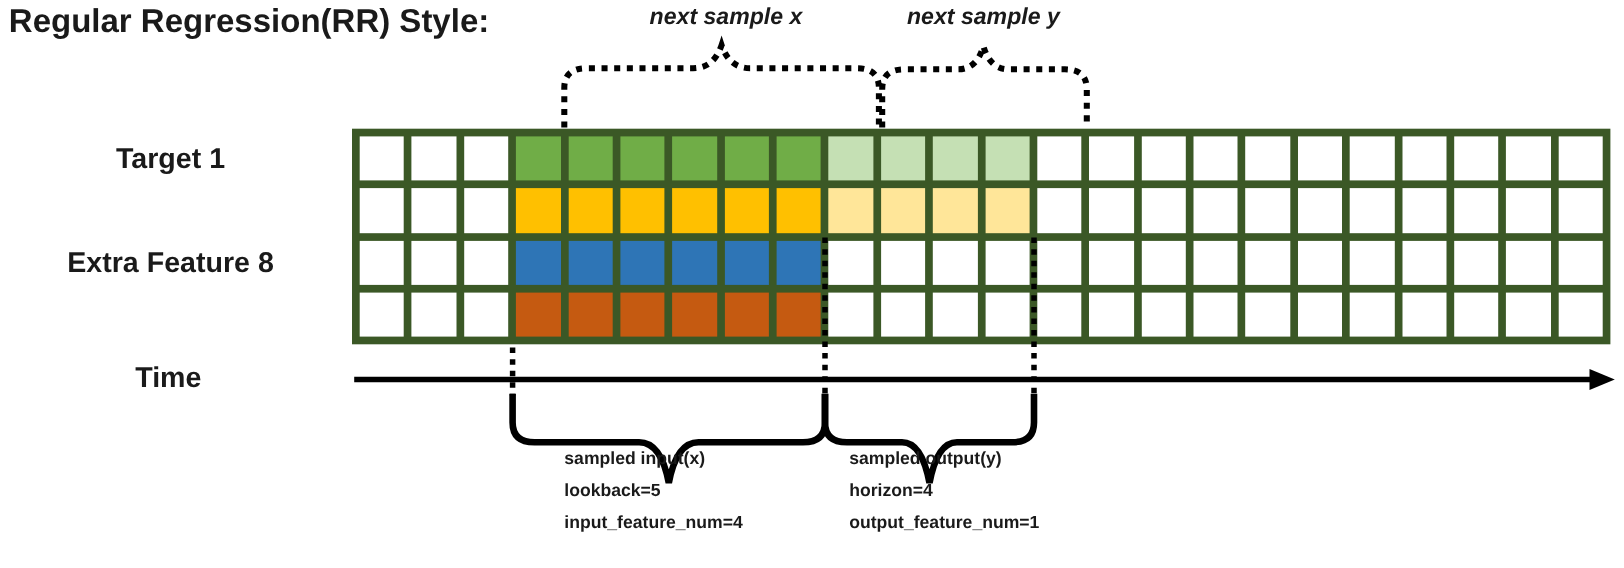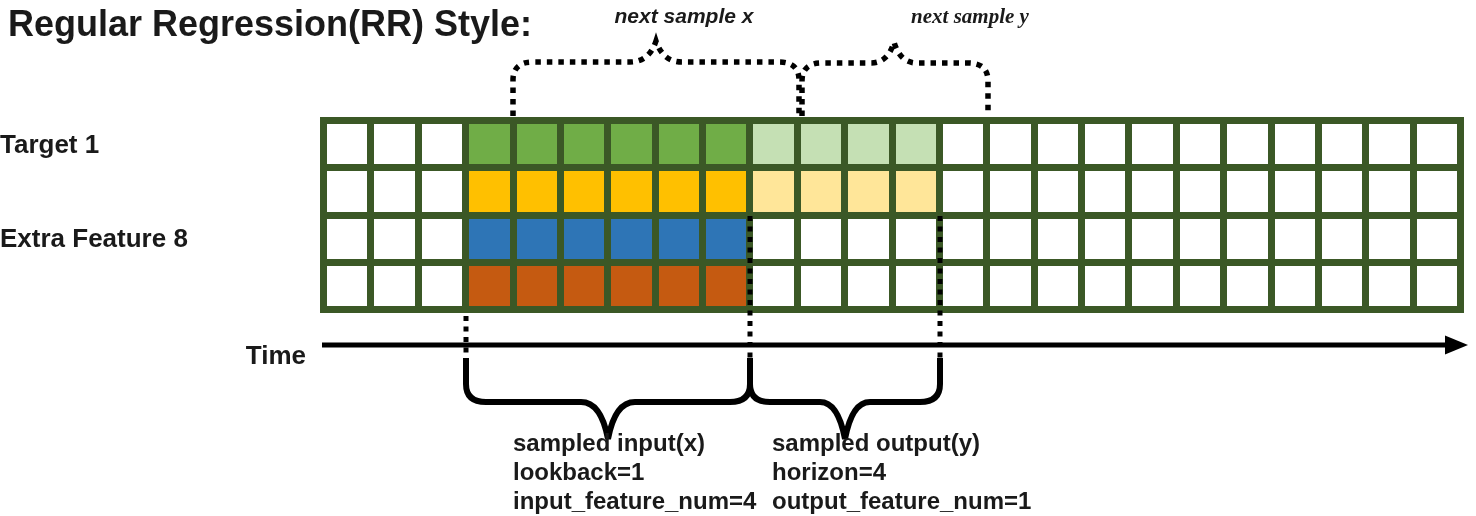--- a/index.html
+++ b/index.html
@@ -1,46 +1,46 @@
 <!DOCTYPE html>
 <html><head>
 <meta charset="utf-8">
 <style>
   html,body{margin:0;padding:0;background:#ffffff;}
   #canvas{
     position:relative;width:1476px;height:516px;background:#ffffff;
     font-family:"Liberation Sans",sans-serif;color:#1a1a1a;overflow:hidden;
   }
   .title{
-    position:absolute;left:8px;top:3px;font-size:36px;font-weight:700;
+    position:absolute;left:8px;top:3px;font-size:30px;font-weight:700;
     letter-spacing:0px;white-space:nowrap;
   }
   .next-label{
     position:absolute;top:4px;transform:translateX(-50%);
-    font-size:21px;font-weight:600;font-style:italic;white-space:nowrap;margin-left:24px;
+    font-size:21px;font-weight:600;font-style:italic;white-space:nowrap;
   }
   #next-x-label{left:660px;}
-  #next-y-label{left:946px;font-family:Liberation Serif, serif;}
+  #next-y-label{left:894px;}
   .grid{
     position:absolute;left:320px;top:117px;width:1144px;height:196px;
     box-sizing:border-box;display:grid;
     grid-template-columns:repeat(24,1fr);grid-template-rows:repeat(4,1fr);
     gap:7px;padding:7px;
   }
   .cell{background:#ffffff;}
   .row-label{
     position:absolute;left:0;width:310px;height:32px;line-height:32px;
-    text-align:left;font-size:26px;font-weight:700;white-space:nowrap;
+    text-align:center;font-size:26px;font-weight:700;white-space:nowrap;
   }
   .time-label{
-    position:absolute;left:0;top:342px;width:306px;height:26px;line-height:26px;
-    text-align:right;font-size:26px;font-weight:700;
+    position:absolute;left:0;top:330px;width:306px;height:26px;line-height:26px;
+    text-align:center;font-size:26px;font-weight:700;
   }
   .param-block{
-    position:absolute;top:428px;font-size:24px;font-weight:600;
+    position:absolute;top:403px;font-size:16px;font-weight:600;
     line-height:29px;white-space:nowrap;
   }
   #input-params{left:513px;}
   #output-params{left:772px;}
   svg.overlay{position:absolute;left:0;top:0;pointer-events:none;}
 </style>
 </head>
 <body>
 
 <div id="canvas">
@@ -167,21 +167,21 @@
     <path d="M 322 345 L 1447 345" fill="none" stroke="#000000" stroke-width="5"></path>
     <polygon points="1445,335.5 1468,345 1445,354.5" fill="#000000"></polygon>
 
     <path d="M 466 358 L 466 384 Q 466 402 486 402 L 581 402 Q 601 402 608 439 Q 615 402 635 402 L 730 402 Q 750 402 750 384 L 750 358" fill="none" stroke="#000000" stroke-width="6"></path>
 
     <path d="M 750 358 L 750 384 Q 750 402 770 402 L 820 402 Q 838 402 845 439 Q 852 402 870 402 L 920 402 Q 940 402 940 384 L 940 358" fill="none" stroke="#000000" stroke-width="6"></path>
   </svg>
 
   <div class="param-block" id="input-params">
     <div>sampled input(x)</div>
-    <div>lookback=1</div>
+    <div>lookback=5</div>
     <div>input_feature_num=4</div>
   </div>
   <div class="param-block" id="output-params">
     <div>sampled output(y)</div>
     <div>horizon=4</div>
     <div>output_feature_num=1</div>
   </div>
 
 </div>
 

